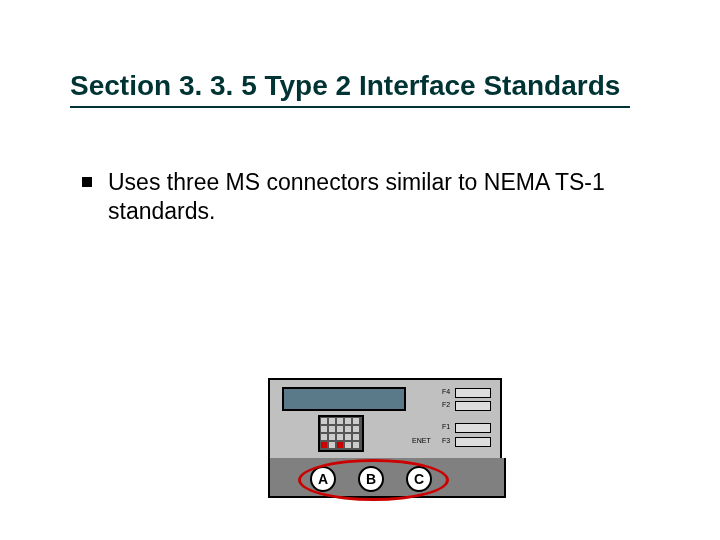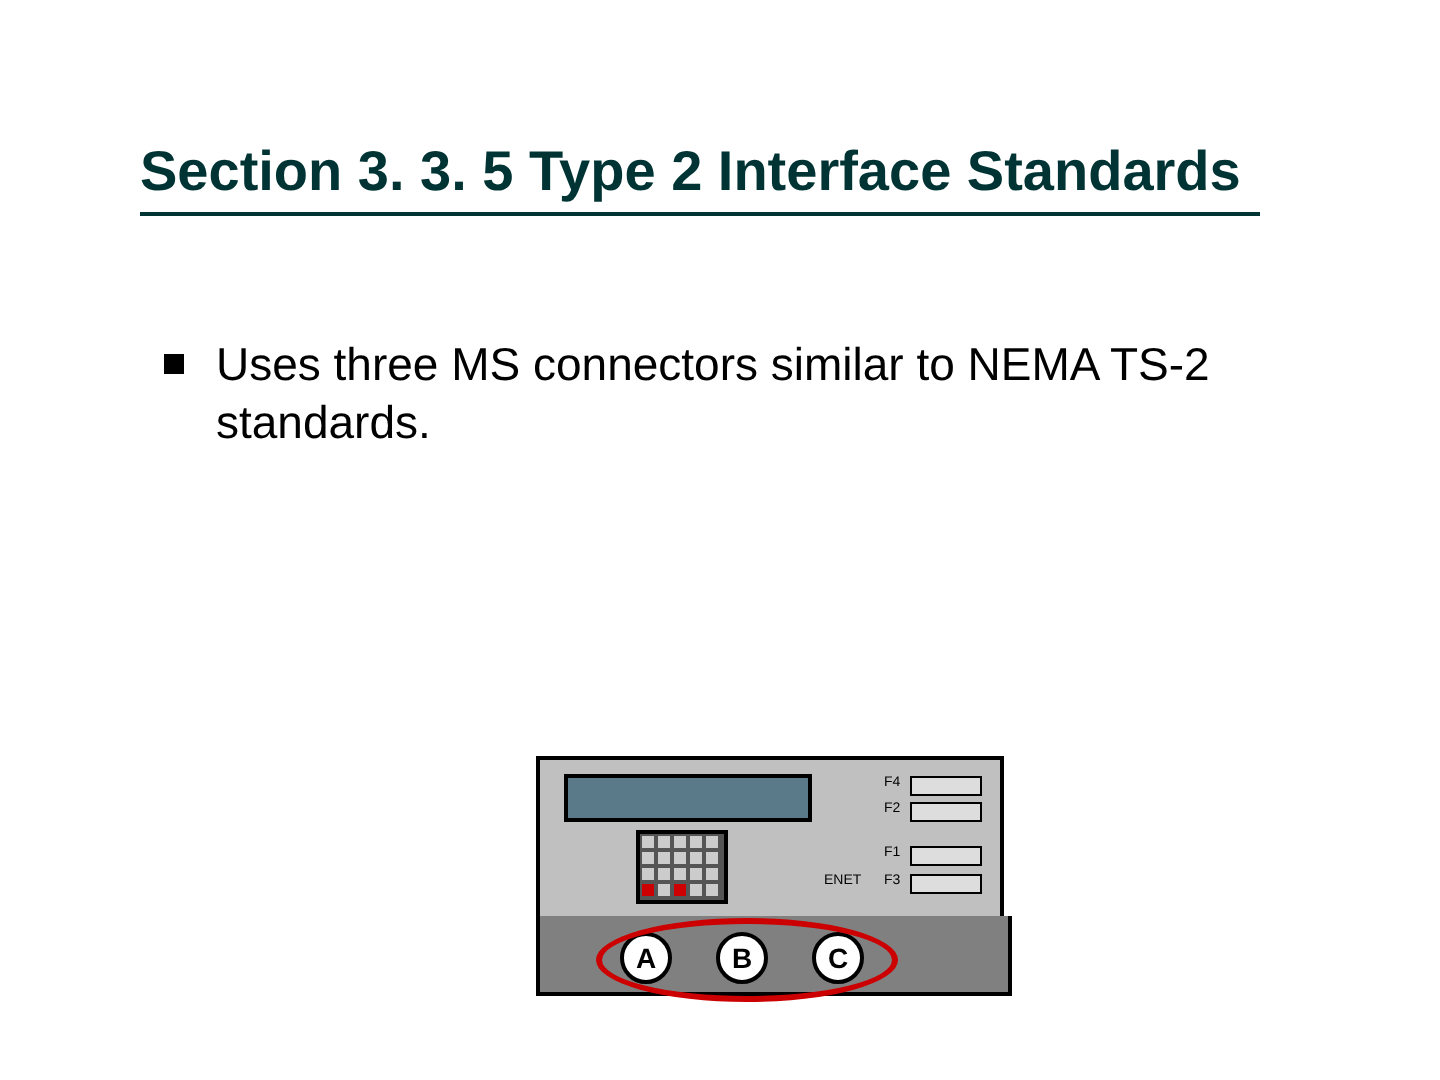--- a/index.html
+++ b/index.html
@@ -32,21 +32,21 @@
 </head>
 <body>
 
 <div class="slide">
 
   <div class="title">Section 3. 3. 5 Type 2 Interface Standards</div>
 
   <div class="bullets">
     <div class="bullet">
       <div class="sq"></div>
-      <div class="btxt">Uses three MS connectors similar to NEMA TS-2 standards.</div>
+      <div class="btxt">Uses three MS connectors similar to NEMA TS-1 standards.</div>
     </div>
   </div>
 
   <div class="device-wrap">
     <div class="device">
       <div class="lcd"></div>
       <div class="keypad">
         <div class="krow">
             <div class="kbtn"></div>
             <div class="kbtn"></div>

